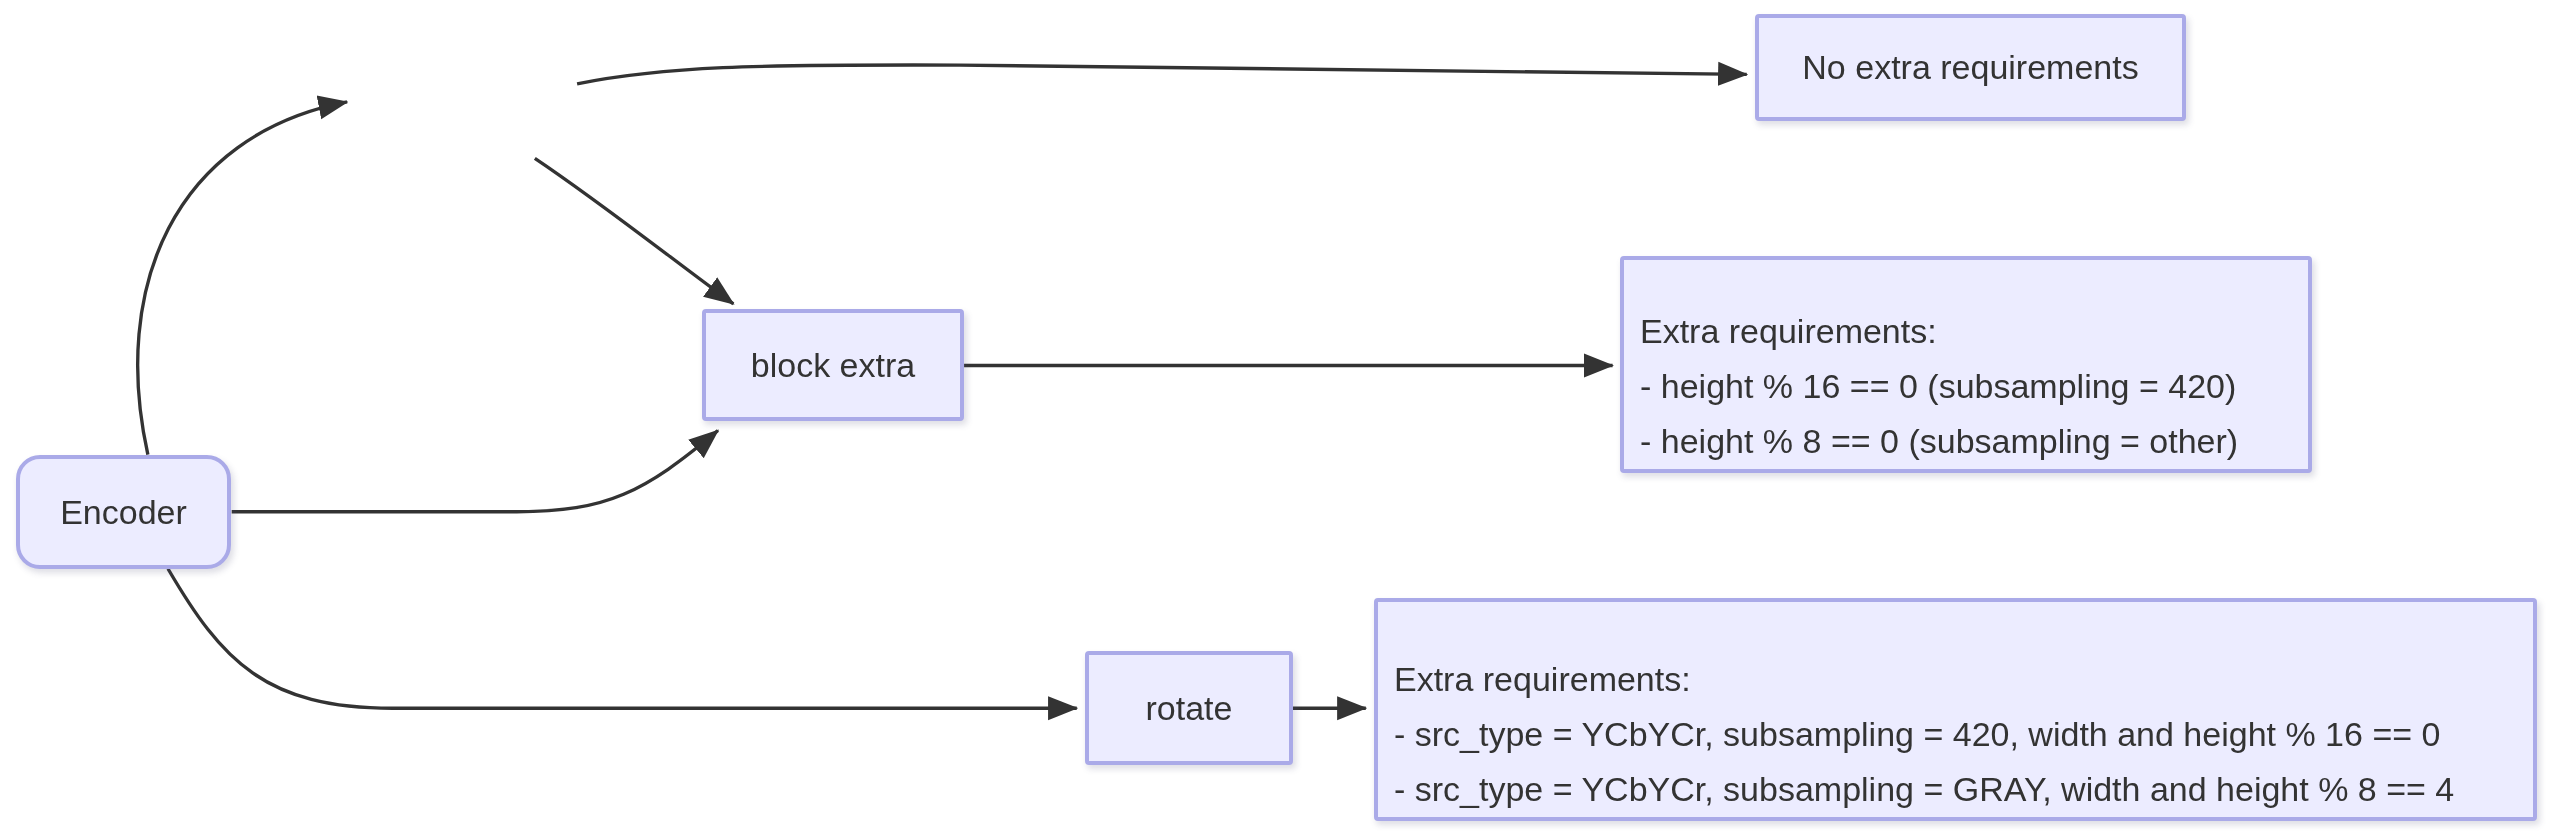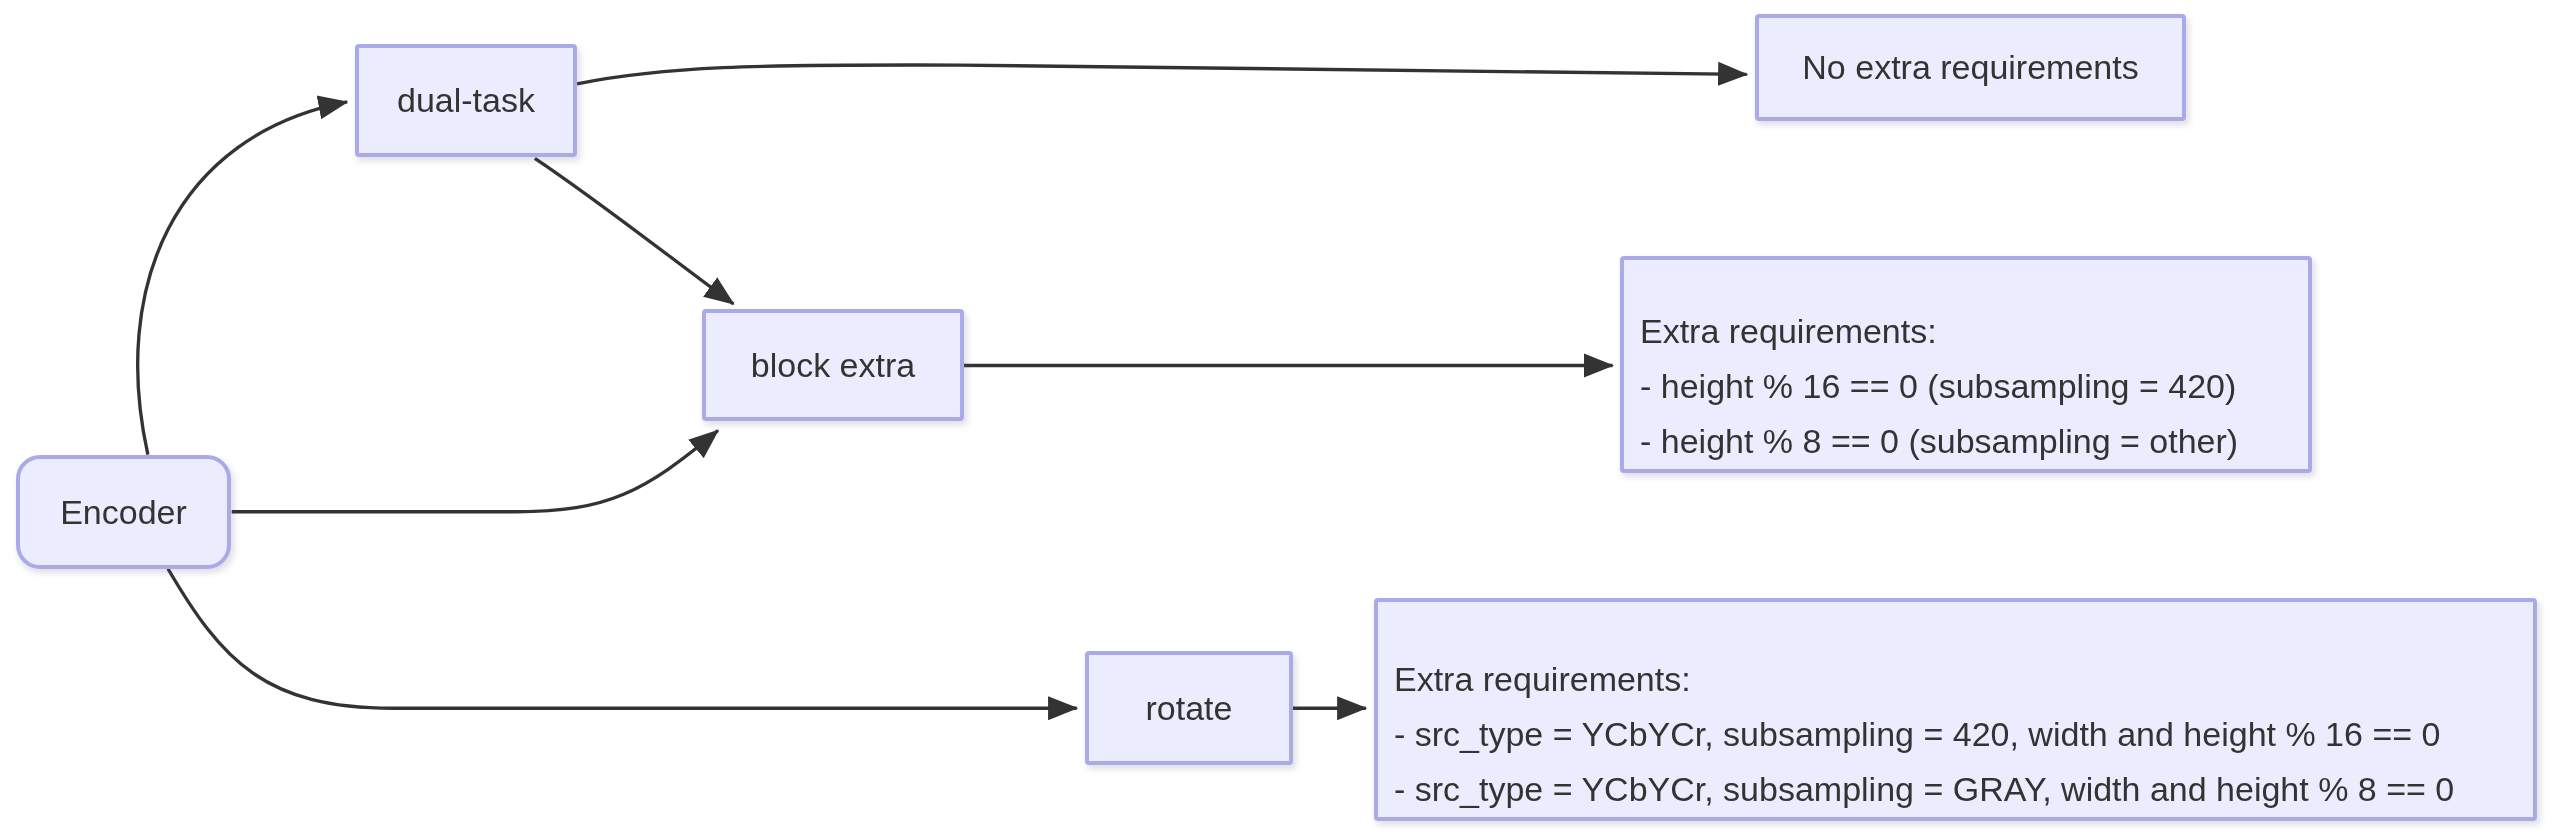--- a/index.html
+++ b/index.html
@@ -71,23 +71,20 @@
     <path class="edge" d="M 345 763 L 770 763 C 905 763 960 734 1070 642" marker-end="url(#arrowhead)"></path>
     <path class="edge" d="M 250 848 C 330 985 395 1056 585 1056 L 1605 1056" marker-end="url(#arrowhead)"></path>
     <path class="edge" d="M 1437 545 L 2404 545" marker-end="url(#arrowhead)"></path>
     <path class="edge" d="M 1873 1056 L 2036 1056" marker-end="url(#arrowhead)"></path>
   </svg>
 
   <div class="node" style="left:16px; top:455px; width:215px; height:114px;border-radius:24px;">
     <span>Encoder</span>
   </div>
 
-  <div class="node" style="left:355px; top:44px; width:222px; height:113px;">
-    <span>dual-task</span>
-  </div>
 
   <div class="node" style="left:702px; top:309px; width:262px; height:112px;">
     <span>block extra</span>
   </div>
 
   <div class="node" style="left:1085px; top:651px; width:208px; height:114px;">
     <span>rotate</span>
   </div>
 
   <div class="node" style="left:1755px; top:14px; width:431px; height:107px;">
@@ -96,17 +93,17 @@
 
   <div class="node multiline" style="left:1620px; top:256px; width:692px; height:217px;">
     <span class="line">Extra requirements:</span>
     <span class="line">- height % 16 == 0 (subsampling = 420)</span>
     <span class="line">- height % 8 == 0 (subsampling = other)</span>
   </div>
 
   <div class="node multiline" style="left:1374px; top:598px; width:1163px; height:223px;">
     <span class="line">Extra requirements:</span>
     <span class="line">- src_type = YCbYCr, subsampling = 420, width and height % 16 == 0</span>
-    <span class="line">- src_type = YCbYCr, subsampling = GRAY, width and height % 8 == 0</span>
+    <span class="line">- src_type = YCbYCr, subsampling = GRAY, width and height % 8 == 4</span>
   </div>
 
 </div>
 
 
 </body></html>

